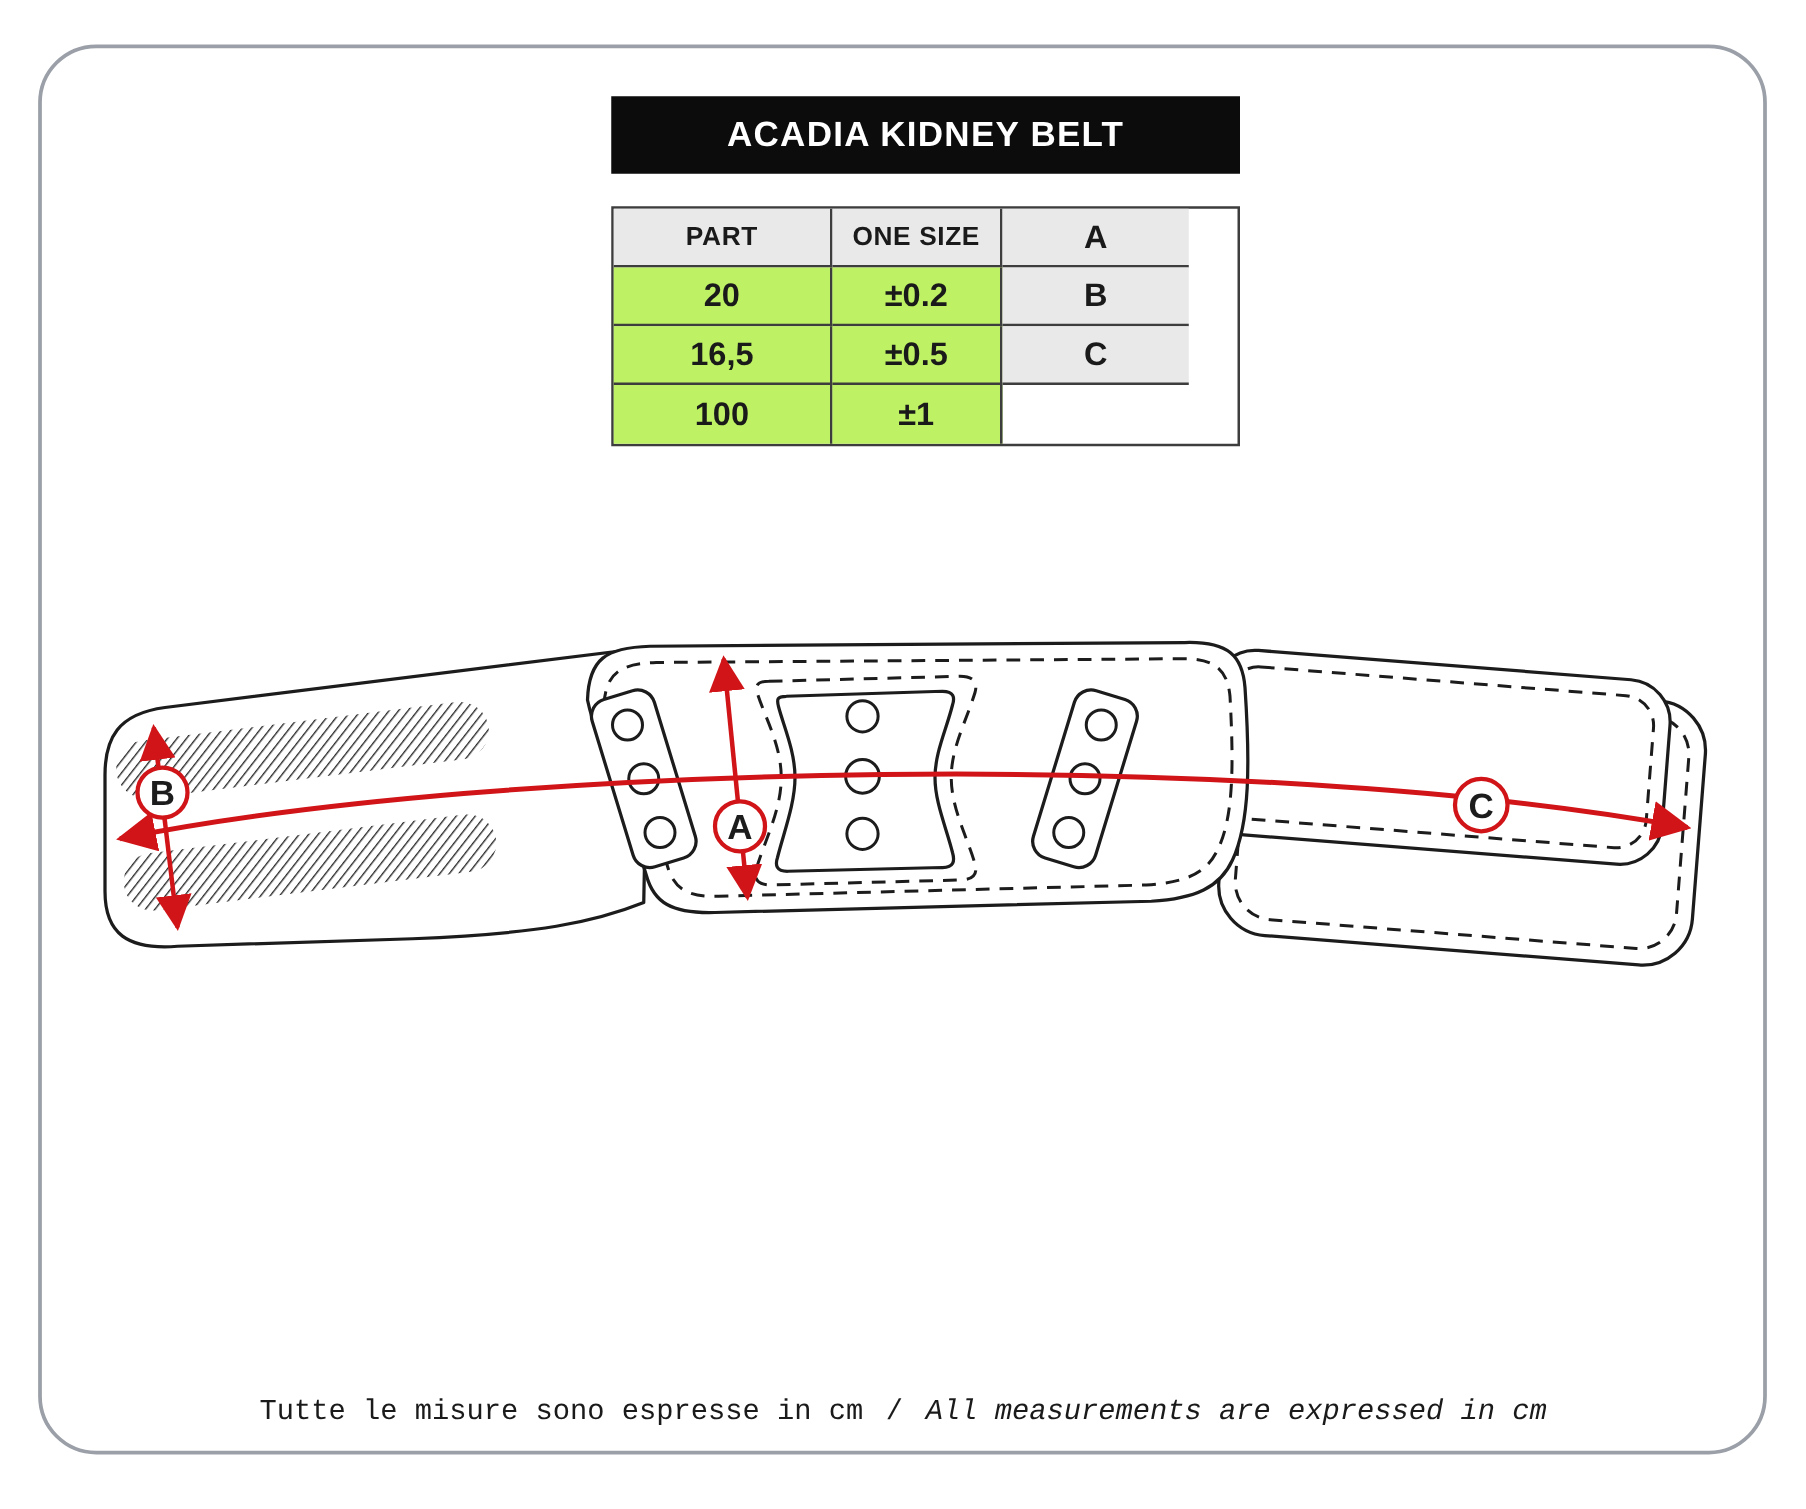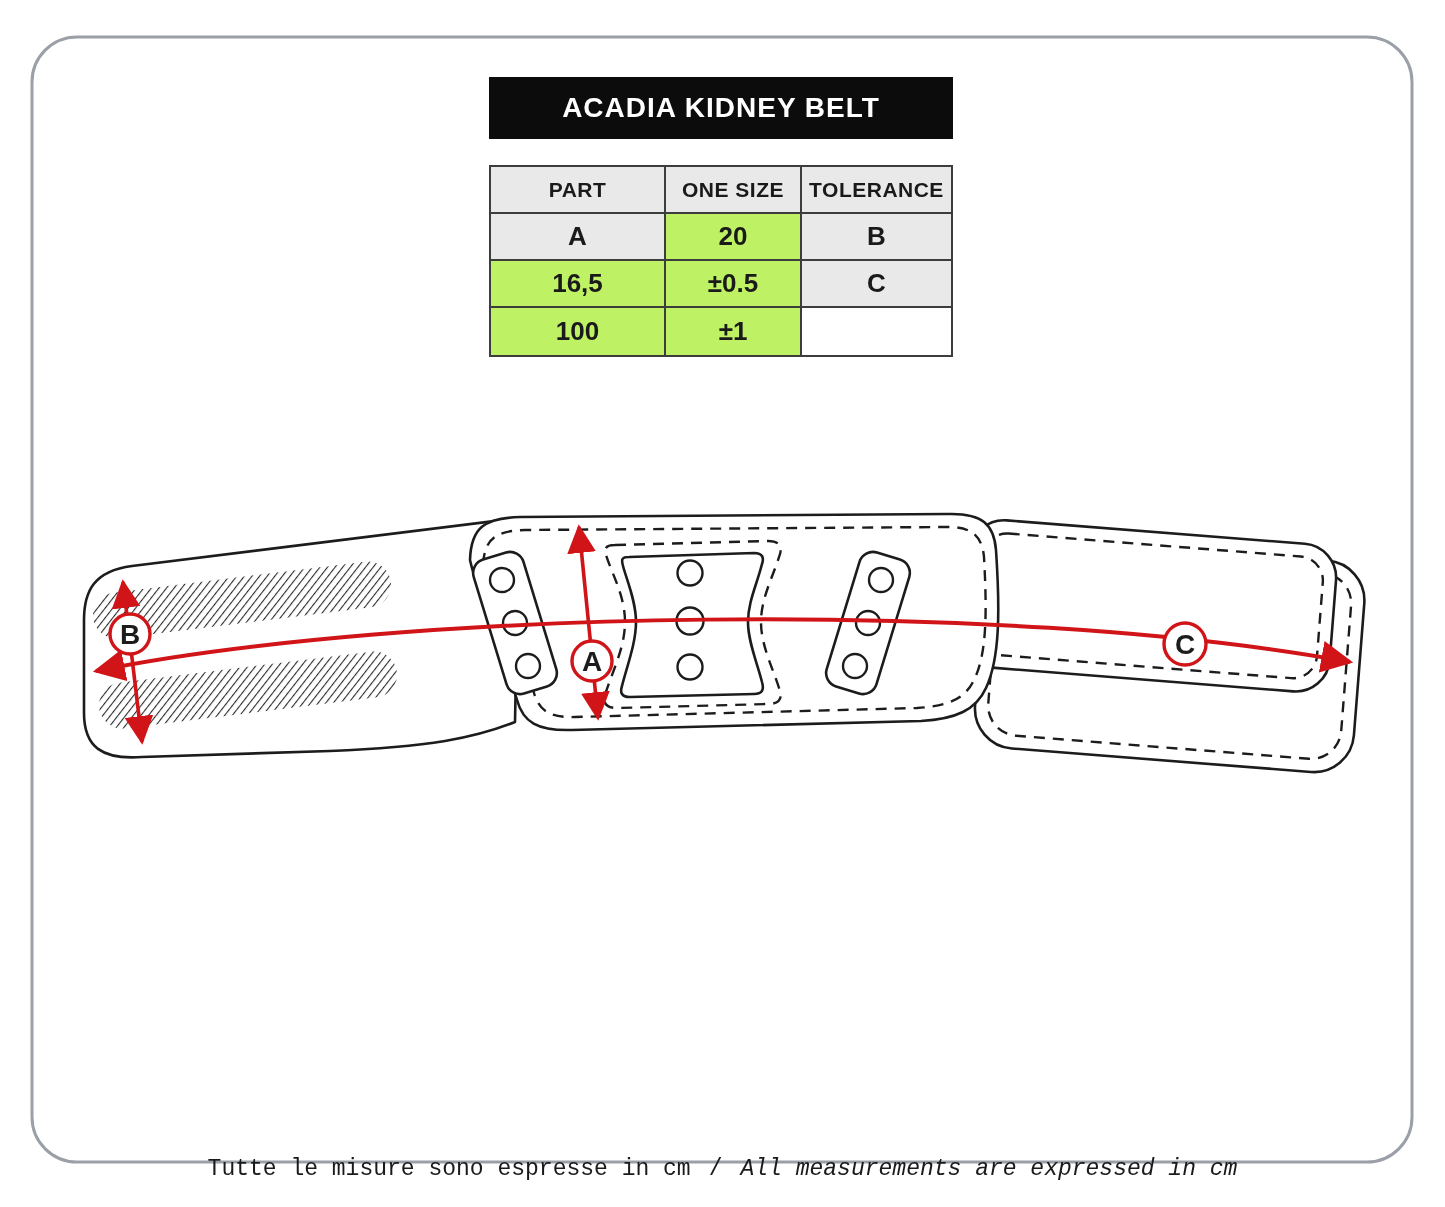--- a/index.html
+++ b/index.html
@@ -15,21 +15,21 @@
     position: absolute;
     left: 0; top: 0;
     width: 1445px; height: 1207px;
     display: block;
   }
   
   .size-table {
     position: absolute;
     left: 489px;
     top: 77px;
-    width: 464px;
+    width: 503px;
     color: #1a1a1a;
   }
   .t-title {
     height: 62px;
     background: #0c0c0c;
     color: #ffffff;
     display: flex;
     align-items: center;
     justify-content: center;
     font-size: 28px;
@@ -61,21 +61,21 @@
   .cell.head {
     background: #e9e9e9;
     font-size: 21px;
     letter-spacing: 0.5px;
   }
   .cell.part { background: #e9e9e9; }
   
   .footer-note {
     position: absolute;
     left: 0;
-    top: 1156px;
+    top: 1116px;
     width: 100%;
     text-align: center;
     font-family: "Liberation Mono", "DejaVu Sans Mono", monospace;
     font-size: 23px;
     color: #1a1a1a;
     white-space: nowrap;
   }
   .footer-note .sep { margin: 0 18px; }
   .footer-note .en { font-style: italic; }
 </style>
@@ -183,24 +183,24 @@
         <text x="1185" y="654">C</text>
       </g>
     </g>
   </svg>
 
   <div class="size-table">
     <div class="t-title">ACADIA KIDNEY BELT</div>
     <div class="t-grid">
       <div class="cell head">PART</div>
       <div class="cell head">ONE SIZE</div>
-      <div class="cell head">TOLERANCE</div>
 
       <div class="cell part">A</div>
       <div class="cell val">20</div>
+      <div class="cell val">±0.2</div>
 
       <div class="cell part">B</div>
       <div class="cell val">16,5</div>
       <div class="cell val">±0.5</div>
 
       <div class="cell part">C</div>
       <div class="cell val">100</div>
       <div class="cell val">±1</div>
     </div>
   </div>

